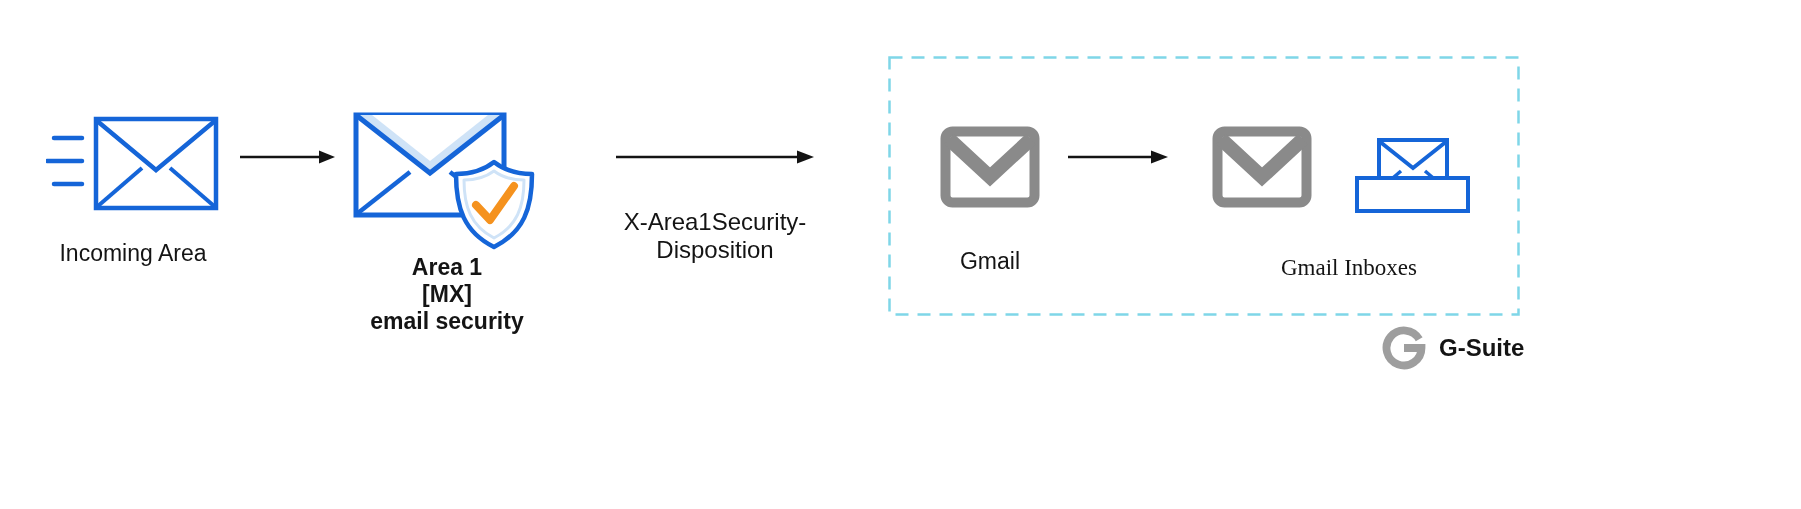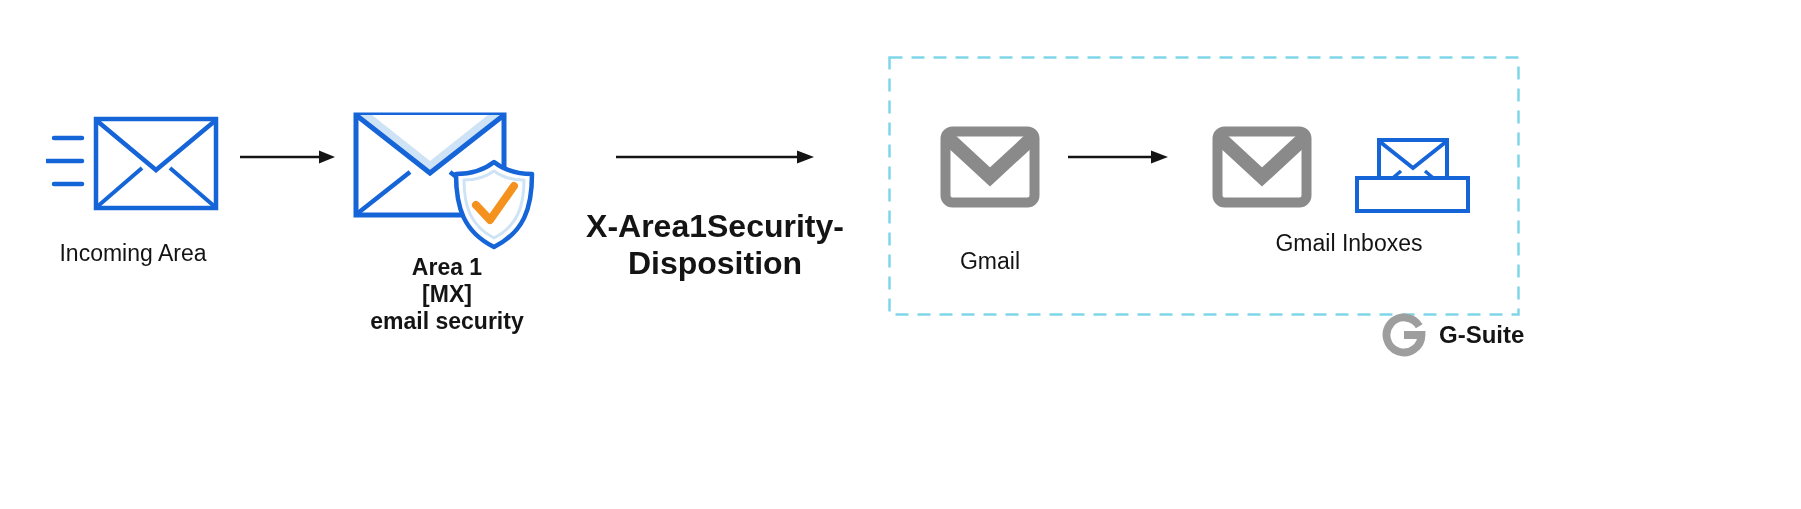--- a/index.html
+++ b/index.html
@@ -11,21 +11,21 @@
     --arrow-black:#141414;
     --dashed-cyan:#7fd6e8;
     --gsuite-gray:#9e9e9e;
     --text:#141414;
   }
   body { background:#fff; font-family:"Liberation Sans", sans-serif; }
   .canvas { position:relative; width:1801px; height:509px; background:#fff; overflow:hidden; }
   .node { position:absolute; display:flex; flex-direction:column; align-items:center; }
   .label { font-size:23px; font-weight:500; color:var(--text); text-align:center; line-height:27px; }
   .arrow { position:absolute; }
-  .arrow-label { position:absolute; font-size:32px; font-weight:700; color:var(--text); text-align:center; }
+  .arrow-label { position:absolute; font-size:24px; font-weight:400; color:var(--text); text-align:center; }
   .icons-row { display:flex; align-items:flex-start; }
   .footer-brand { position:absolute; display:flex; align-items:center; gap:12px; }
   .footer-brand .brand-text { font-size:24px; font-weight:600; color:var(--text); }
   
   .sb { stroke:var(--envelope-blue); } .fw { fill:#fff; } .fn { fill:none; }
   .flb { fill:var(--light-blue); } .so { stroke:var(--check-orange); }
   .sg { stroke:var(--gmail-gray); } .sa { stroke:var(--arrow-black); }
   .fa { fill:var(--arrow-black); } .sgg { stroke:var(--gsuite-gray); }
   .sdc { stroke:var(--dashed-cyan); }
 </style>
@@ -109,23 +109,23 @@
       <svg width="115" height="76" viewBox="0 0 115 76" style="margin-left:43px; margin-top:12px;">
 
         <rect x="24" y="2" width="68" height="50" class="sb fw" stroke-width="4"></rect>
         <polyline points="24,3 58,30 92,3" class="sb fn" stroke-width="4"></polyline>
         <line x1="26" y1="50" x2="46" y2="33" class="sb" stroke-width="3.5"></line>
         <line x1="90" y1="50" x2="70" y2="33" class="sb" stroke-width="3.5"></line>
 
         <rect x="2" y="40" width="111" height="33" class="sb fw" stroke-width="4"></rect>
       </svg>
     </div>
-    <div class="label" style="margin-top:16px; align-self:center; transform:translateX(8px);">Gmail Inboxes</div>
+    <div class="label" style="margin-top:40px; align-self:center; transform:translateX(8px);font-family:Liberation Serif, serif;">Gmail Inboxes</div>
   </div>
 
-  <div class="footer-brand" style="left:1381px; top:312px;">
+  <div class="footer-brand" style="left:1381px; top:325px;">
     <svg width="46" height="46" viewBox="0 0 100 100">
       <path d="M 83 31 A 38 38 0 1 0 88 50 L 50 50" class="sgg fn" stroke-width="17"></path>
     </svg>
     <span class="brand-text">G-Suite</span>
   </div>
 
 </div>
 
 </body></html>

